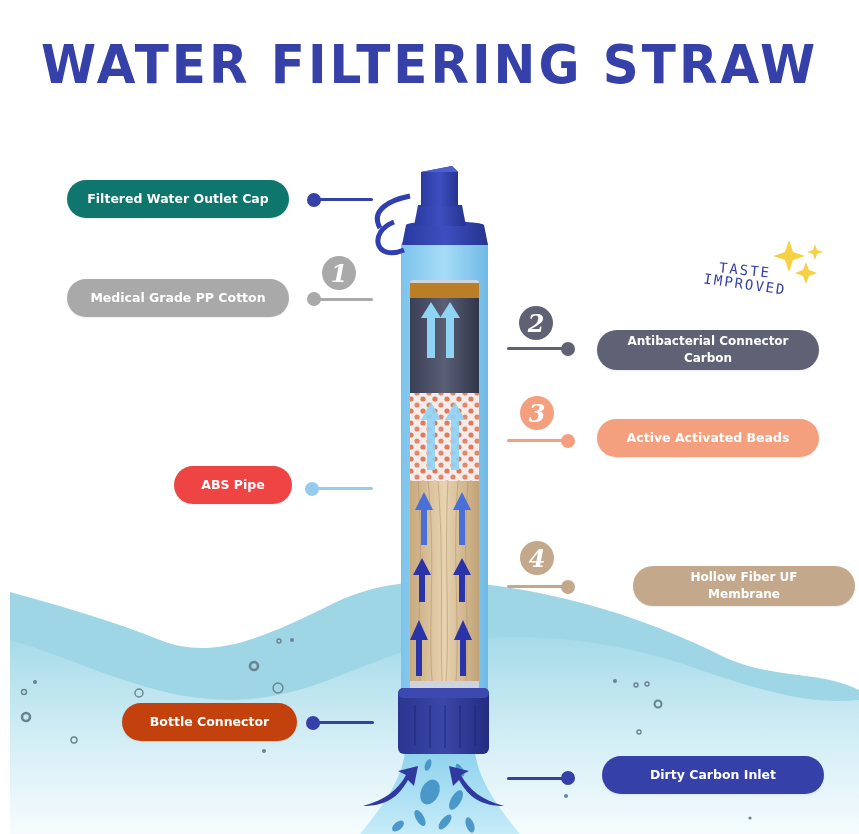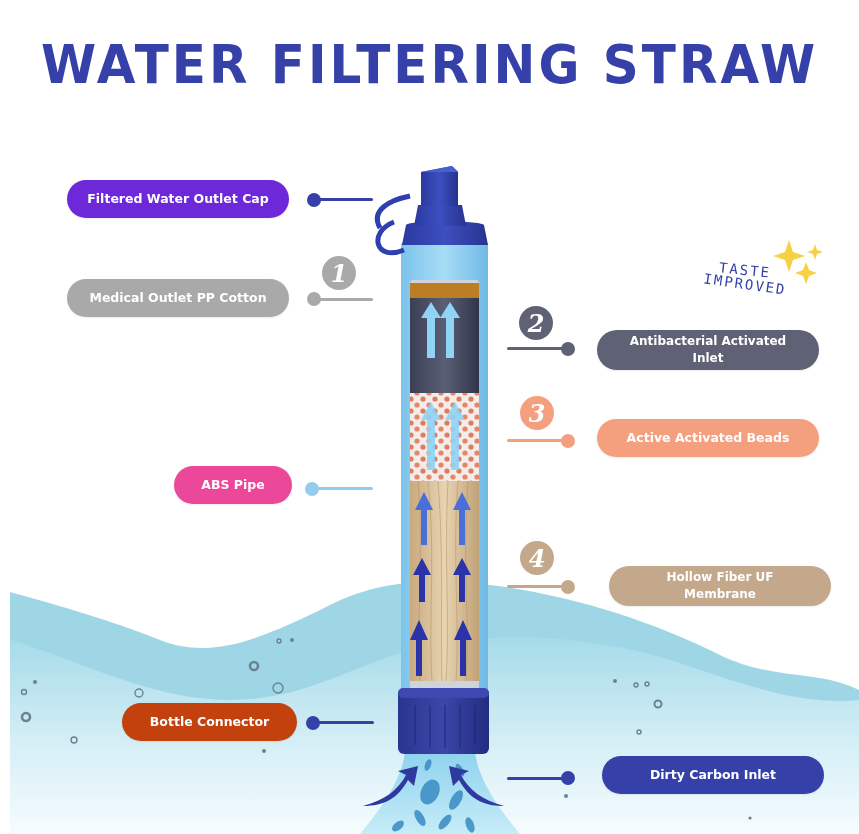--- a/index.html
+++ b/index.html
@@ -186,65 +186,65 @@
   <path d="M806 262 L 809 270 L 817 273 L 809 276 L 806 284 L 803 276 L 795 273 L 803 270 Z" fill="#f6d143"></path>
 </svg>
 
 <div class="title">WATER FILTERING STRAW</div>
 
 <div class="taste" style="left:700px; top:262px; width:90px;">
   <div style="transform: rotate(6deg);">TASTE</div>
   <div style="transform: rotate(8deg); margin-top:-2px;">IMPROVED</div>
 </div>
 
-<div class="pill" style="left:67px; top:180px; width:222px; background:#6d28d9;">
+<div class="pill" style="left:67px; top:180px; width:222px; background:#0f766e;">
   <span>Filtered Water Outlet Cap</span>
 </div>
 <div class="dot" style="left:307px; top:193px; background:#3540a8;"></div>
 <div class="connector" style="left:315px; top:198px; width:58px; background:#3540a8;"></div>
 
 <div class="num-badge" style="left:322px; top:256px; background:#a9a9a9;">
   <span>1</span>
 </div>
 <div class="pill" style="left:67px; top:279px; width:222px; background:#a9a9a9;">
-  <span>Medical Outlet PP Cotton</span>
+  <span>Medical Grade PP Cotton</span>
 </div>
 <div class="dot" style="left:307px; top:292px; background:#a9a9a9;"></div>
 <div class="connector" style="left:315px; top:298px; width:58px; background:#a9a9a9;"></div>
 
 <div class="num-badge" style="left:519px; top:306px; background:#5f6274;">
   <span>2</span>
 </div>
 <div class="connector" style="left:507px; top:347px; width:60px; background:#5f6274;"></div>
 <div class="dot" style="left:561px; top:342px; background:#5f6274;"></div>
 <div class="pill two-line" style="left:597px; top:330px; width:222px; background:#5f6274;">
-  <span style="width:170px; display:block;">Antibacterial Activated Inlet</span>
+  <span style="width:170px; display:block;">Antibacterial Connector Carbon</span>
 </div>
 
 <div class="num-badge" style="left:520px; top:396px; background:#f4a07f;">
   <span>3</span>
 </div>
 <div class="connector" style="left:507px; top:439px; width:60px; background:#f4a07f;"></div>
 <div class="dot" style="left:561px; top:434px; background:#f4a07f;"></div>
 <div class="pill" style="left:597px; top:419px; width:222px; background:#f4a07f;">
   <span>Active Activated Beads</span>
 </div>
 
-<div class="pill" style="left:174px; top:466px; width:118px; background:#ec4899;">
+<div class="pill" style="left:174px; top:466px; width:118px; background:#ef4444;">
   <span>ABS Pipe</span>
 </div>
 <div class="dot" style="left:305px; top:482px; background:#95cbec;"></div>
 <div class="connector" style="left:313px; top:487px; width:60px; background:#95cbec;"></div>
 
 <div class="num-badge" style="left:520px; top:541px; background:#c4a88c;">
   <span>4</span>
 </div>
 <div class="connector" style="left:507px; top:585px; width:60px; background:#c4a88c;"></div>
 <div class="dot" style="left:561px; top:580px; background:#c4a88c;"></div>
-<div class="pill two-line" style="left:609px; top:566px; width:222px; background:#c4a88c;">
+<div class="pill two-line" style="left:633px; top:566px; width:222px; background:#c4a88c;">
   <span style="width:140px; display:block;">Hollow Fiber UF Membrane</span>
 </div>
 
 <div class="pill" style="left:122px; top:703px; width:175px; background:#c2410c;">
   <span>Bottle Connector</span>
 </div>
 <div class="dot" style="left:306px; top:716px; background:#3540a8;"></div>
 <div class="connector" style="left:314px; top:721px; width:60px; background:#3540a8;"></div>
 
 <div class="connector" style="left:507px; top:777px; width:60px; background:#3540a8;"></div>

